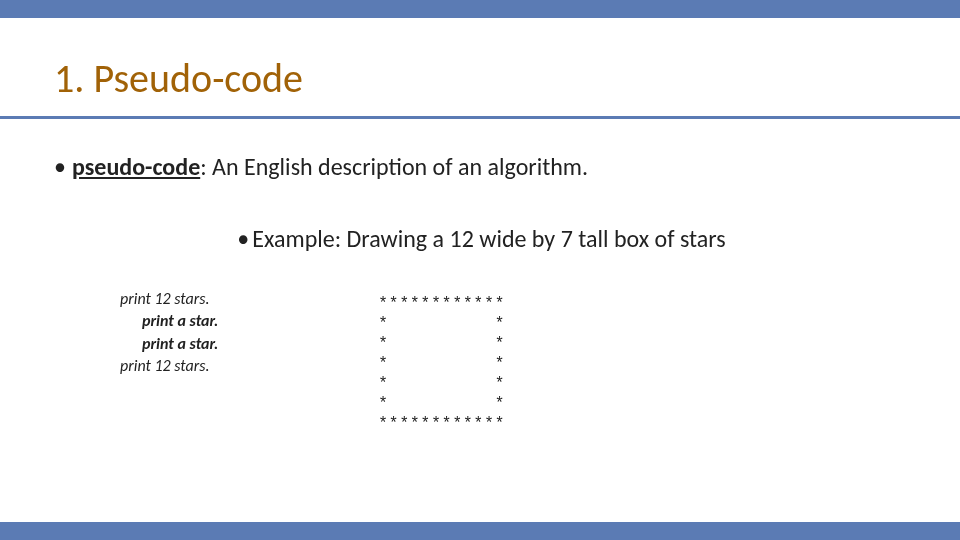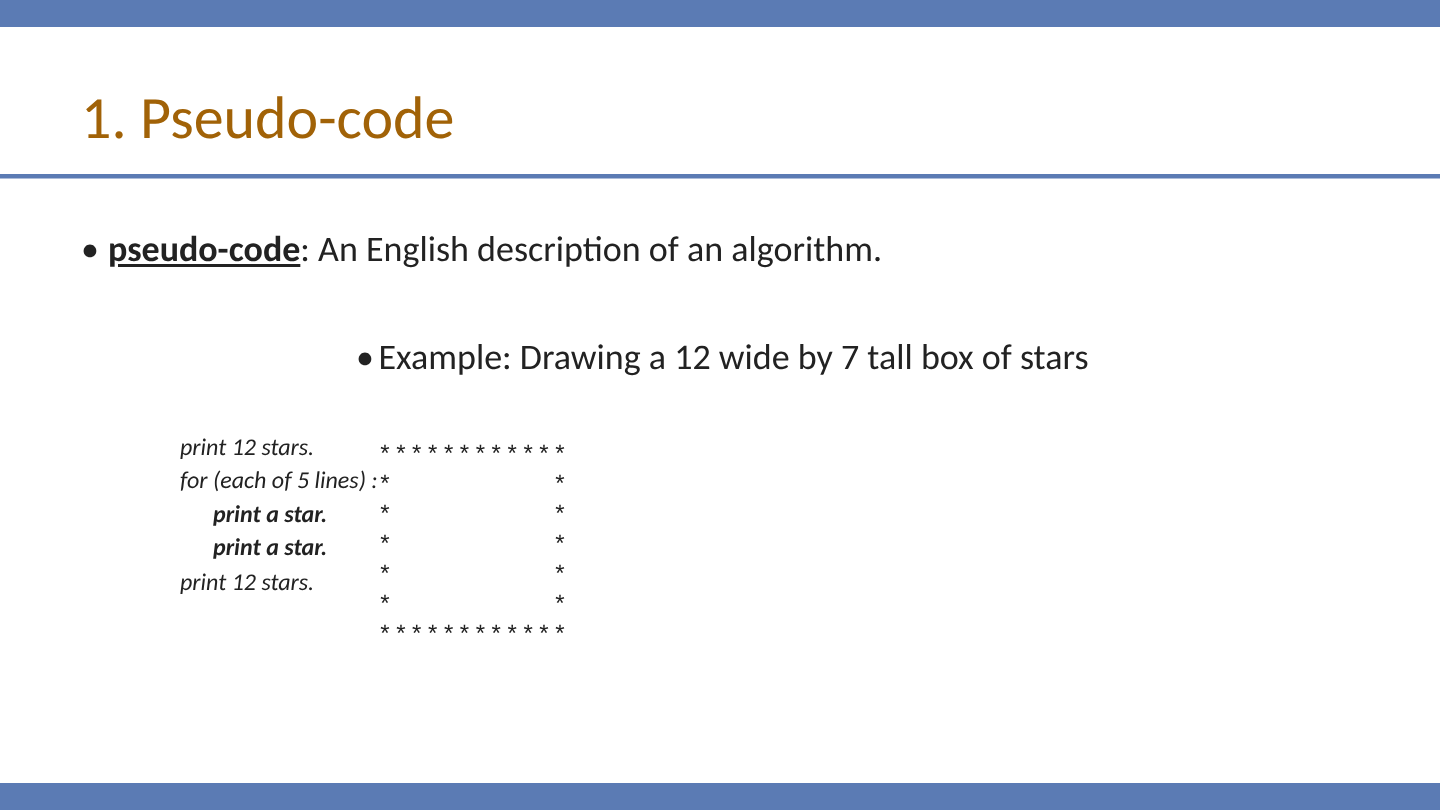--- a/index.html
+++ b/index.html
@@ -55,20 +55,21 @@
     width: 18px;
   }
   .term {
     font-weight: 700;
     text-decoration: underline;
   }
   .cols {
     display: flex;
     margin-top: 34px;
     padding-left: 66px;
+    gap: 160px;
   }
   .pseudo {
     font-size: 16px;
     font-style: italic;
     line-height: 1.4;
     color: #222;
   }
   .pseudo .indent { padding-left: 22px; font-weight: bold; }
   .output {
     font-family: "Courier New", monospace;
@@ -94,21 +95,20 @@
     <span class="dot">•</span><span class="term">pseudo-code</span><span>: An English description of an algorithm.</span>
   </div>
 
   <div class="bullet" style="margin-top:42px;text-align:center;">
     <span class="dot">•</span><span>Example: Drawing a 12 wide by 7 tall box of stars</span>
   </div>
 
   <div class="cols">
     <div class="pseudo">
       <div>print 12 stars.</div>
-      <div>for (each of 5 lines) :</div>
       <div class="indent">print a star.</div>
       <div class="indent">print a star.</div>
       <div>print 12 stars.</div>
     </div>
     <div class="output">************
 *          *
 *          *
 *          *
 *          *
 *          *

